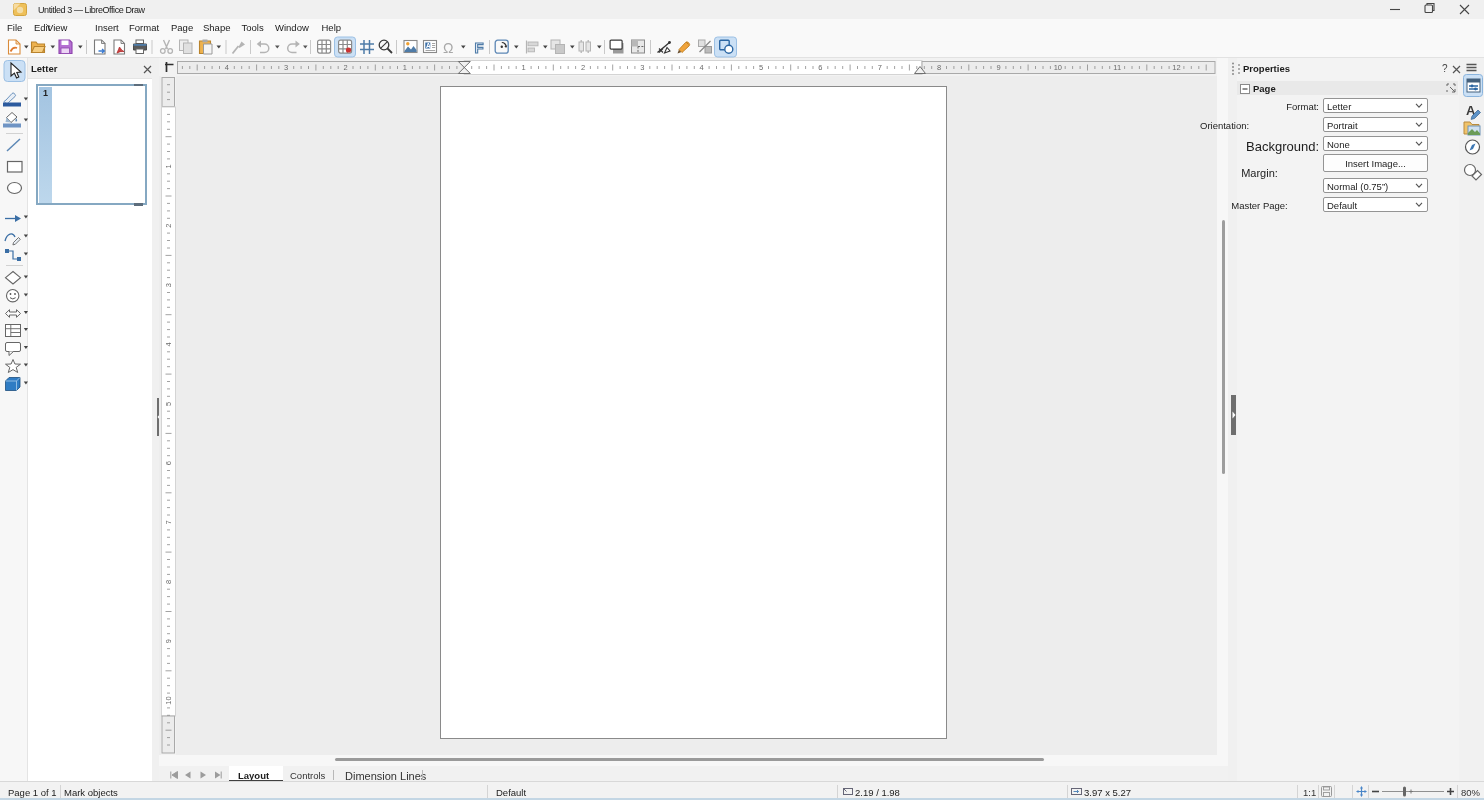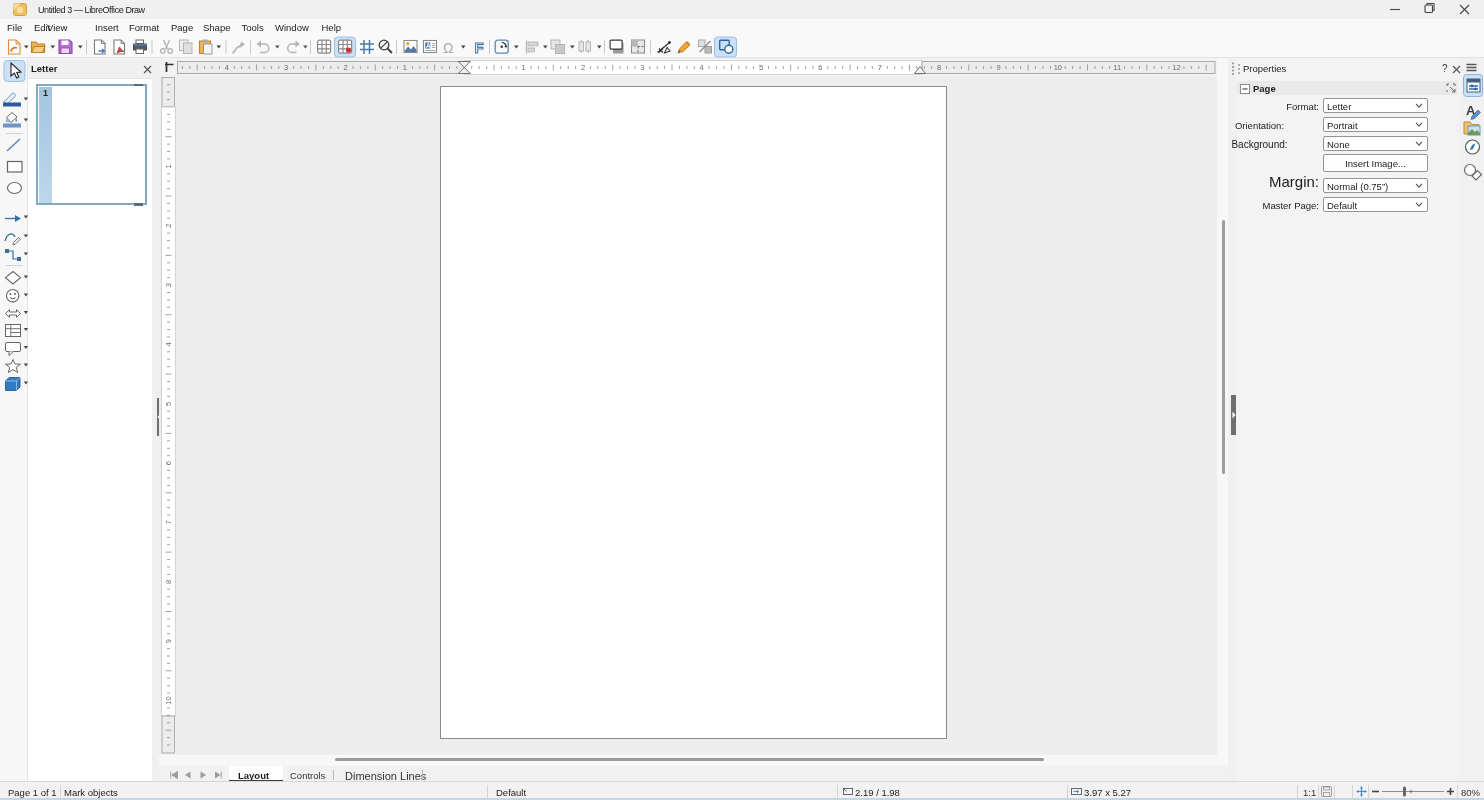--- a/index.html
+++ b/index.html
@@ -372,62 +372,62 @@
 <svg class="abs" style="left:1231.5px;top:411px" width="4" height="8" viewBox="0 0 4 8">
       <path d="M0.5 0.5 L3.5 4 L0.5 7.5 Z" fill="#fff"></path>
     </svg>
 <div class="abs" style="left:1237px;top:58px;width:222px;height:726px;background:#f3f3f3"></div>
 <div class="abs" style="left:1459px;top:58px;width:25px;height:726px;background:#f1f1f1"></div>
 <svg class="abs" style="left:1237px;top:63px" width="5" height="12" viewBox="0 0 5 12">
       <circle cx="2" cy="2" r="1" fill="#999"></circle>
       <circle cx="2" cy="6" r="1" fill="#999"></circle>
       <circle cx="2" cy="10" r="1" fill="#999"></circle>
     </svg>
-<div class="txt" style="left:1243px;top:63px;font-size:9.5px;font-weight:normal">Properties</div>
+<div class="txt" style="left:1243px;top:63px;font-size:9.5px;font-weight:bold">Properties</div>
 <div class="txt" style="left:1442px;top:63px;font-size:10px;color:#444">?</div>
 <svg class="abs" style="left:1452px;top:65px" width="9" height="9" viewBox="0 0 9 9">
       <path d="M1 1 L8 8 M8 1 L1 8" stroke="#555" stroke-width="1.2"></path>
     </svg>
 <div class="abs" style="left:1237px;top:81px;width:221px;height:14px;background:#e9e9e9"></div>
 <svg class="abs" style="left:1240px;top:84px" width="10" height="10" viewBox="0 0 10 10">
       <rect x="0.5" y="0.5" width="9" height="9" fill="#fff" stroke="#8a8a8a"></rect>
       <path d="M2.5 5 H7.5" stroke="#444" stroke-width="1.2"></path>
     </svg>
 <div class="txt" style="left:1253px;top:83px;font-size:9.5px;font-weight:bold">Page</div>
 <svg class="abs" style="left:1446px;top:83px" width="10" height="10" viewBox="0 0 10 10">
       <path d="M1 3 V1 H3 M7 1 H9 V3 M1 7 V9" fill="none" stroke="#666" stroke-width="1"></path>
       <path d="M4 4 L9 9 M9 9 v-3 M9 9 h-3" stroke="#666" stroke-width="1" fill="none"></path>
     </svg>
 <div class="txt" style="left:1200px;top:100.5px;width:119px;text-align:right;font-size:9.5px">Format:</div>
 <div class="abs" style="left:1323px;top:98.0px;width:105px;height:15px;background:#fff;border:1px solid #949494;border-radius:2px"></div>
 <div class="txt" style="left:1327px;top:100.5px;font-size:9.5px">Letter</div>
 <svg class="abs" style="left:1414px;top:101.0px" width="10" height="9" viewBox="0 0 10 9">
       <path d="M2 2.8 L5 6.2 L8 2.8" fill="none" stroke="#555" stroke-width="1.1"></path>
     </svg>
-<div class="txt" style="left:1200px;top:119.5px;width:119px;text-align:center;font-size:9.5px">Orientation:</div>
+<div class="txt" style="left:1200px;top:119.5px;width:119px;text-align:left;font-size:9.5px">Orientation:</div>
 <div class="abs" style="left:1323px;top:117.0px;width:105px;height:15px;background:#fff;border:1px solid #949494;border-radius:2px"></div>
 <div class="txt" style="left:1327px;top:119.5px;font-size:9.5px">Portrait</div>
 <svg class="abs" style="left:1414px;top:120.0px" width="10" height="9" viewBox="0 0 10 9">
       <path d="M2 2.8 L5 6.2 L8 2.8" fill="none" stroke="#555" stroke-width="1.1"></path>
     </svg>
-<div class="txt" style="left:1200px;top:138.5px;width:119px;text-align:center;font-size:10px">Background:</div>
+<div class="txt" style="left:1200px;top:138.5px;width:119px;text-align:right;font-size:13px">Background:</div>
 <div class="abs" style="left:1323px;top:136.0px;width:105px;height:15px;background:#fff;border:1px solid #949494;border-radius:2px"></div>
 <div class="txt" style="left:1327px;top:138.5px;font-size:9.5px">None</div>
 <svg class="abs" style="left:1414px;top:139.0px" width="10" height="9" viewBox="0 0 10 9">
       <path d="M2 2.8 L5 6.2 L8 2.8" fill="none" stroke="#555" stroke-width="1.1"></path>
     </svg>
 <div class="abs" style="left:1323px;top:154px;width:105px;height:18px;background:#fdfdfd;border:1px solid #949494;border-radius:2px"></div>
 <div class="txt" style="left:1323px;top:158px;width:105px;text-align:center;font-size:9.5px">Insert Image...</div>
-<div class="txt" style="left:1200px;top:173px;width:119px;text-align:right;font-size:15px">Margin:</div>
+<div class="txt" style="left:1200px;top:167px;width:119px;text-align:center;font-size:11px">Margin:</div>
 <div class="abs" style="left:1323px;top:178.0px;width:105px;height:15px;background:#fff;border:1px solid #949494;border-radius:2px"></div>
 <div class="txt" style="left:1327px;top:180.5px;font-size:9.5px">Normal (0.75”)</div>
 <svg class="abs" style="left:1414px;top:181.0px" width="10" height="9" viewBox="0 0 10 9">
       <path d="M2 2.8 L5 6.2 L8 2.8" fill="none" stroke="#555" stroke-width="1.1"></path>
     </svg>
-<div class="txt" style="left:1200px;top:199.5px;width:119px;text-align:right;font-size:9.5px">Master Page:</div>
+<div class="txt" style="left:1200px;top:199.5px;width:119px;text-align:center;font-size:9.5px">Master Page:</div>
 <div class="abs" style="left:1323px;top:197.0px;width:105px;height:15px;background:#fff;border:1px solid #949494;border-radius:2px"></div>
 <div class="txt" style="left:1327px;top:199.5px;font-size:9.5px">Default</div>
 <svg class="abs" style="left:1414px;top:200.0px" width="10" height="9" viewBox="0 0 10 9">
       <path d="M2 2.8 L5 6.2 L8 2.8" fill="none" stroke="#555" stroke-width="1.1"></path>
     </svg>
 <svg class="abs" style="left:1459px;top:58px" width="25" height="130" viewBox="0 0 25 130">
       <path d="M7.5 6.5 H17.5 M7.5 9.5 H17.5 M7.5 12.5 H17.5" stroke="#555" stroke-width="1.3"></path>
       <rect x="4.5" y="16.5" width="19" height="22" rx="3" fill="#cbe0f5" stroke="#8ab4dd"></rect>
       <rect x="8" y="21" width="13" height="13" fill="#fff" stroke="#44607c" stroke-width="1"></rect>
       <rect x="8" y="21" width="13" height="3.5" fill="#44607c"></rect>

